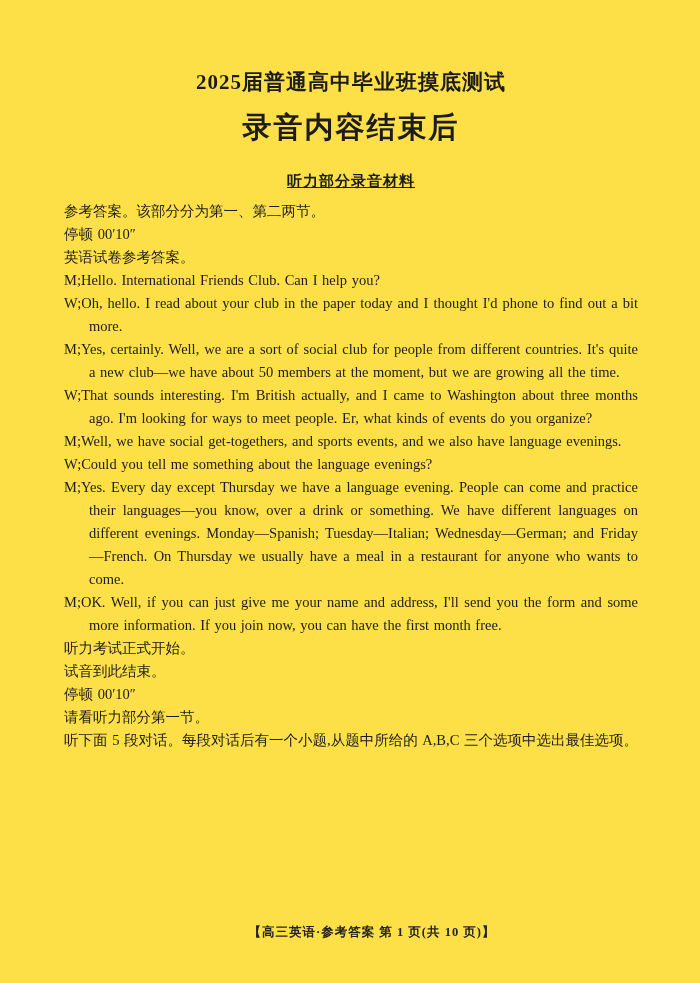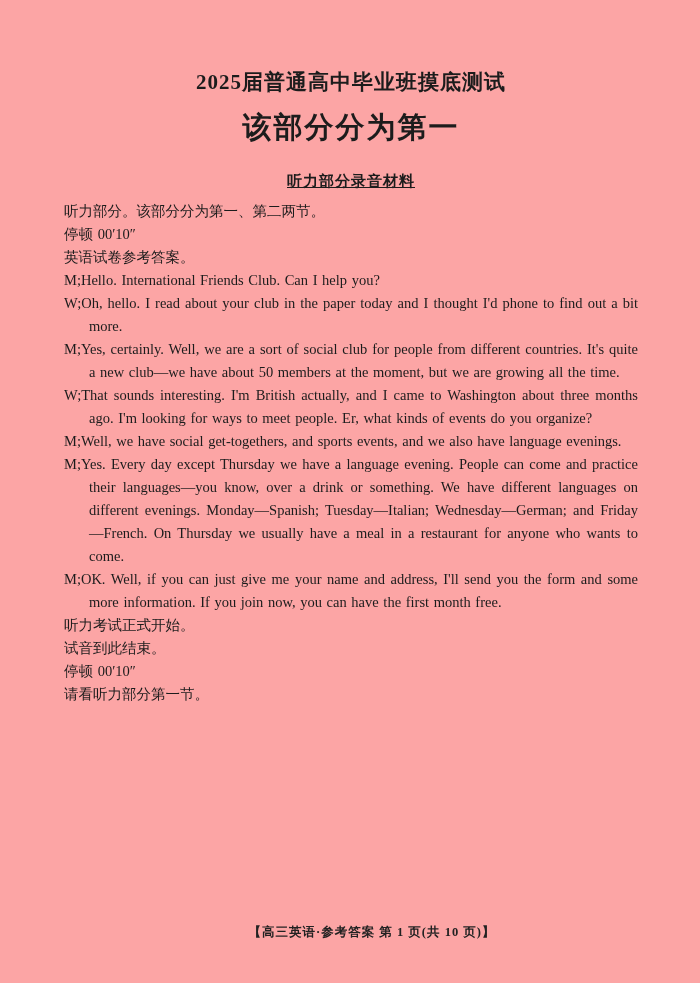--- a/index.html
+++ b/index.html
@@ -5,21 +5,21 @@
   html, body {
     margin: 0;
     padding: 0;
     background: #e9e9e6;
   }
   .page {
     position: relative;
     width: 700px;
     height: 983px;
     margin: 0 auto;
-    background: #fca5a5;
+    background: #fde047;
     font-family: "Liberation Serif", "DejaVu Serif", serif;
     color: #1c1c1c;
     overflow: hidden;
     box-shadow: 0 0 4px rgba(0,0,0,0.15);
   }
   .content {
     position: absolute;
     left: 64px;
     top: 68px;
     width: 574px;
@@ -75,33 +75,35 @@
     color: #222;
     margin-left: 44px;
   }
 </style>
 </head>
 <body>
 
 <div class="page">
   <div class="content">
     <h1 class="title-line1">2025届普通高中毕业班摸底测试</h1>
-    <h1 class="title-line2">该部分分为第一</h1>
+    <h1 class="title-line2">录音内容结束后</h1>
     <h2 class="section-heading">听力部分录音材料</h2>
     <div class="transcript" id="transcript-body">
-        <p class="para cn">听力部分。该部分分为第一、第二两节。</p>
+        <p class="para cn">参考答案。该部分分为第一、第二两节。</p>
         <p class="para cn">停顿 00′10″</p>
         <p class="para cn">英语试卷参考答案。</p>
         <p class="para dialogue"><span class="speaker">M;</span>Hello. International Friends Club. Can I help you?</p>
         <p class="para dialogue"><span class="speaker">W;</span>Oh, hello. I read about your club in the paper today and I thought I'd phone to find out a bit more.</p>
         <p class="para dialogue"><span class="speaker">M;</span>Yes, certainly. Well, we are a sort of social club for people from different countries. It's quite a new club—we have about 50 members at the moment, but we are growing all the time.</p>
         <p class="para dialogue"><span class="speaker">W;</span>That sounds interesting. I'm British actually, and I came to Washington about three months ago. I'm looking for ways to meet people. Er, what kinds of events do you organize?</p>
         <p class="para dialogue"><span class="speaker">M;</span>Well, we have social get-togethers, and sports events, and we also have language evenings.</p>
+        <p class="para dialogue"><span class="speaker">W;</span>Could you tell me something about the language evenings?</p>
         <p class="para dialogue"><span class="speaker">M;</span>Yes. Every day except Thursday we have a language evening. People can come and practice their languages—you know, over a drink or something. We have different languages on different evenings. Monday—Spanish; Tuesday—Italian; Wednesday—German; and Friday—French. On Thursday we usually have a meal in a restaurant for anyone who wants to come.</p>
         <p class="para dialogue"><span class="speaker">M;</span>OK. Well, if you can just give me your name and address, I'll send you the form and some more information. If you join now, you can have the first month free.</p>
         <p class="para cn">听力考试正式开始。</p>
         <p class="para cn">试音到此结束。</p>
         <p class="para cn">停顿 00′10″</p>
         <p class="para cn">请看听力部分第一节。</p>
+        <p class="para cn">听下面 5 段对话。每段对话后有一个小题,从题中所给的 A,B,C 三个选项中选出最佳选项。</p>
       </div>
   </div>
   <div class="footer">【高三英语·参考答案 第 1 页(共 10 页)】</div>
 </div>
 
 </body></html>

